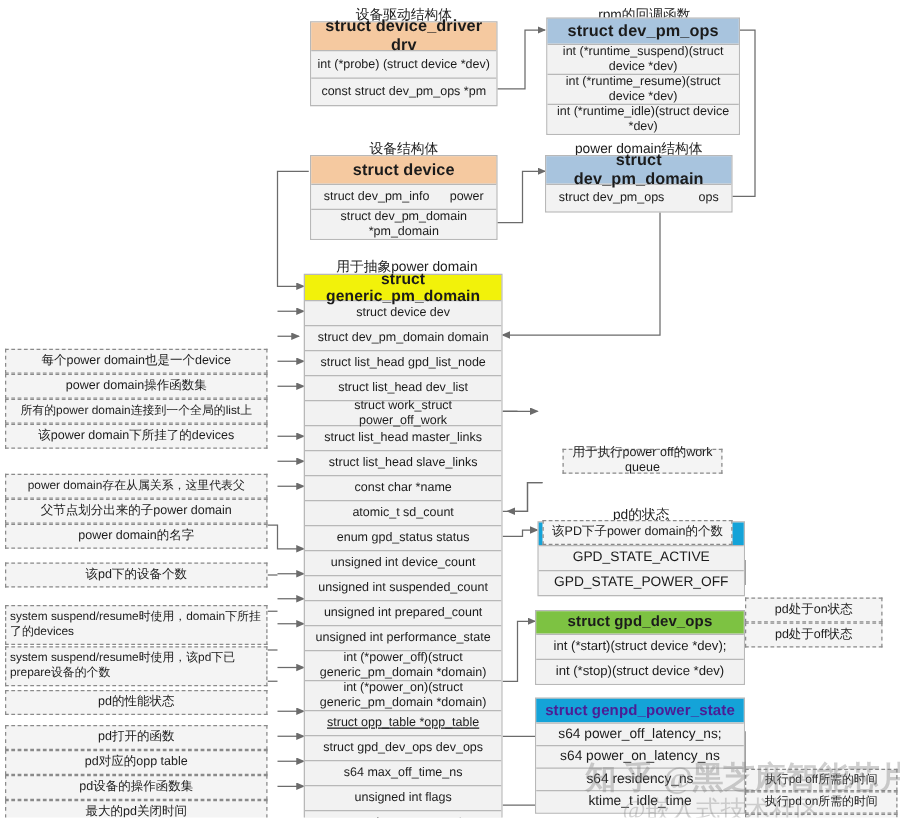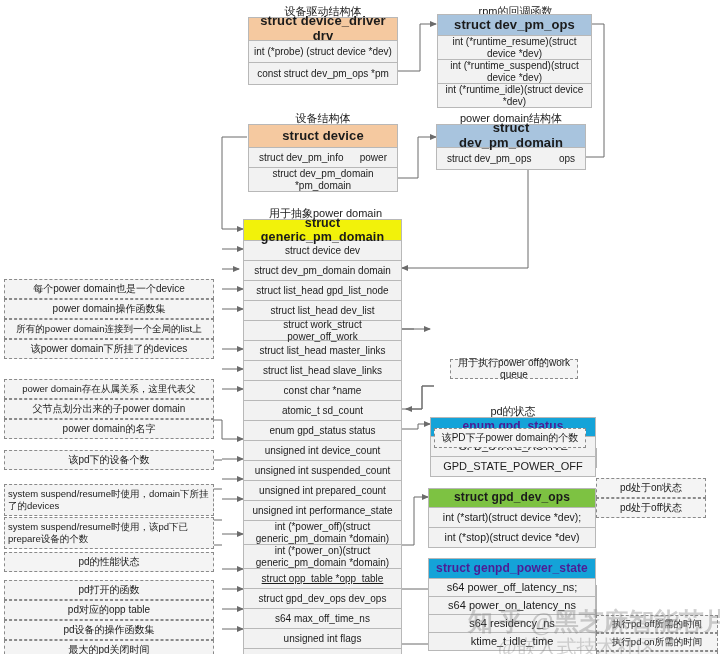--- a/index.html
+++ b/index.html
@@ -134,22 +134,22 @@
 <div class="abs cap" style="left:430px;top:404px;width:166px;">pd的状态</div>
 
 <div class="abs tbl" style="left:248px;top:17px;width:150px;">
   <div class="row hdr hdr-orange" style="height:22px;">struct device_driver drv</div>
   <div class="row" style="height:22px;">int (*probe) (struct device *dev)</div>
   <div class="row" style="height:22px;">const struct dev_pm_ops *pm</div>
 </div>
 
 <div class="abs tbl" style="left:437px;top:14px;width:155px;">
   <div class="row hdr hdr-blue" style="height:20px;">struct dev_pm_ops</div>
+  <div class="row" style="height:24px;">int (*runtime_suspend)(struct device *dev)</div>
   <div class="row" style="height:24px;">int (*runtime_resume)(struct device *dev)</div>
-  <div class="row" style="height:24px;">int (*runtime_suspend)(struct device *dev)</div>
   <div class="row" style="height:24px;">int (*runtime_idle)(struct device *dev)</div>
 </div>
 
 <div class="abs tbl" style="left:248px;top:124px;width:150px;">
   <div class="row hdr hdr-orange" style="height:22px;">struct device</div>
   <div class="row split" style="height:20px;">
     <span>struct dev_pm_info</span>
     <span>power</span>
   </div>
   <div class="row" style="height:24px;">
@@ -224,21 +224,21 @@
 <div class="abs note left-al" style="left:4px;top:477px;width:210px;height:32px;font-size:9.5px;">system suspend/resume时使用，该pd下已prepare设备的个数</div>
 <div class="abs note" style="left:4px;top:512px;width:210px;height:20px;">pd的性能状态</div>
 
 <div class="abs note" style="left:4px;top:540px;width:210px;height:20px;">pd打开的函数</div>
 <div class="abs note" style="left:4px;top:560px;width:210px;height:20px;">pd对应的opp table</div>
 <div class="abs note" style="left:4px;top:580px;width:210px;height:20px;">pd设备的操作函数集</div>
 <div class="abs note" style="left:4px;top:600px;width:210px;height:20px;">最大的pd关闭时间</div>
 <div class="abs note" style="left:4px;top:620px;width:210px;height:20px;">pd的bit配置</div>
 
 <div class="abs note" style="left:450px;top:319px;width:128px;height:20px;">用于执行power off的work queue</div>
-<div class="abs note" style="left:434px;top:388px;width:152px;height:20px;">该PD下子power domain的个数</div>
+<div class="abs note" style="left:434px;top:376px;width:152px;height:20px;">该PD下子power domain的个数</div>
 
 <div class="abs note" style="left:596px;top:438px;width:110px;height:20px;">pd处于on状态</div>
 <div class="abs note" style="left:596px;top:458px;width:110px;height:20px;">pd处于off状态</div>
 
 <div class="abs note" style="left:596px;top:575px;width:122px;height:18px;font-size:9.5px;">执行pd off所需的时间</div>
 <div class="abs note" style="left:596px;top:593px;width:122px;height:18px;font-size:9.5px;">执行pd on所需的时间</div>
 <div class="abs note" style="left:596px;top:611px;width:122px;height:18px;font-size:9.5px;">pd 在off状态所需的时间</div>
 <div class="abs note" style="left:596px;top:629px;width:122px;height:18px;font-size:9.5px;">pd idle的时间</div>
 
 <div class="wm" style="left:468px;top:605px;">知 乎 @黑芝麻智能芯片</div>

